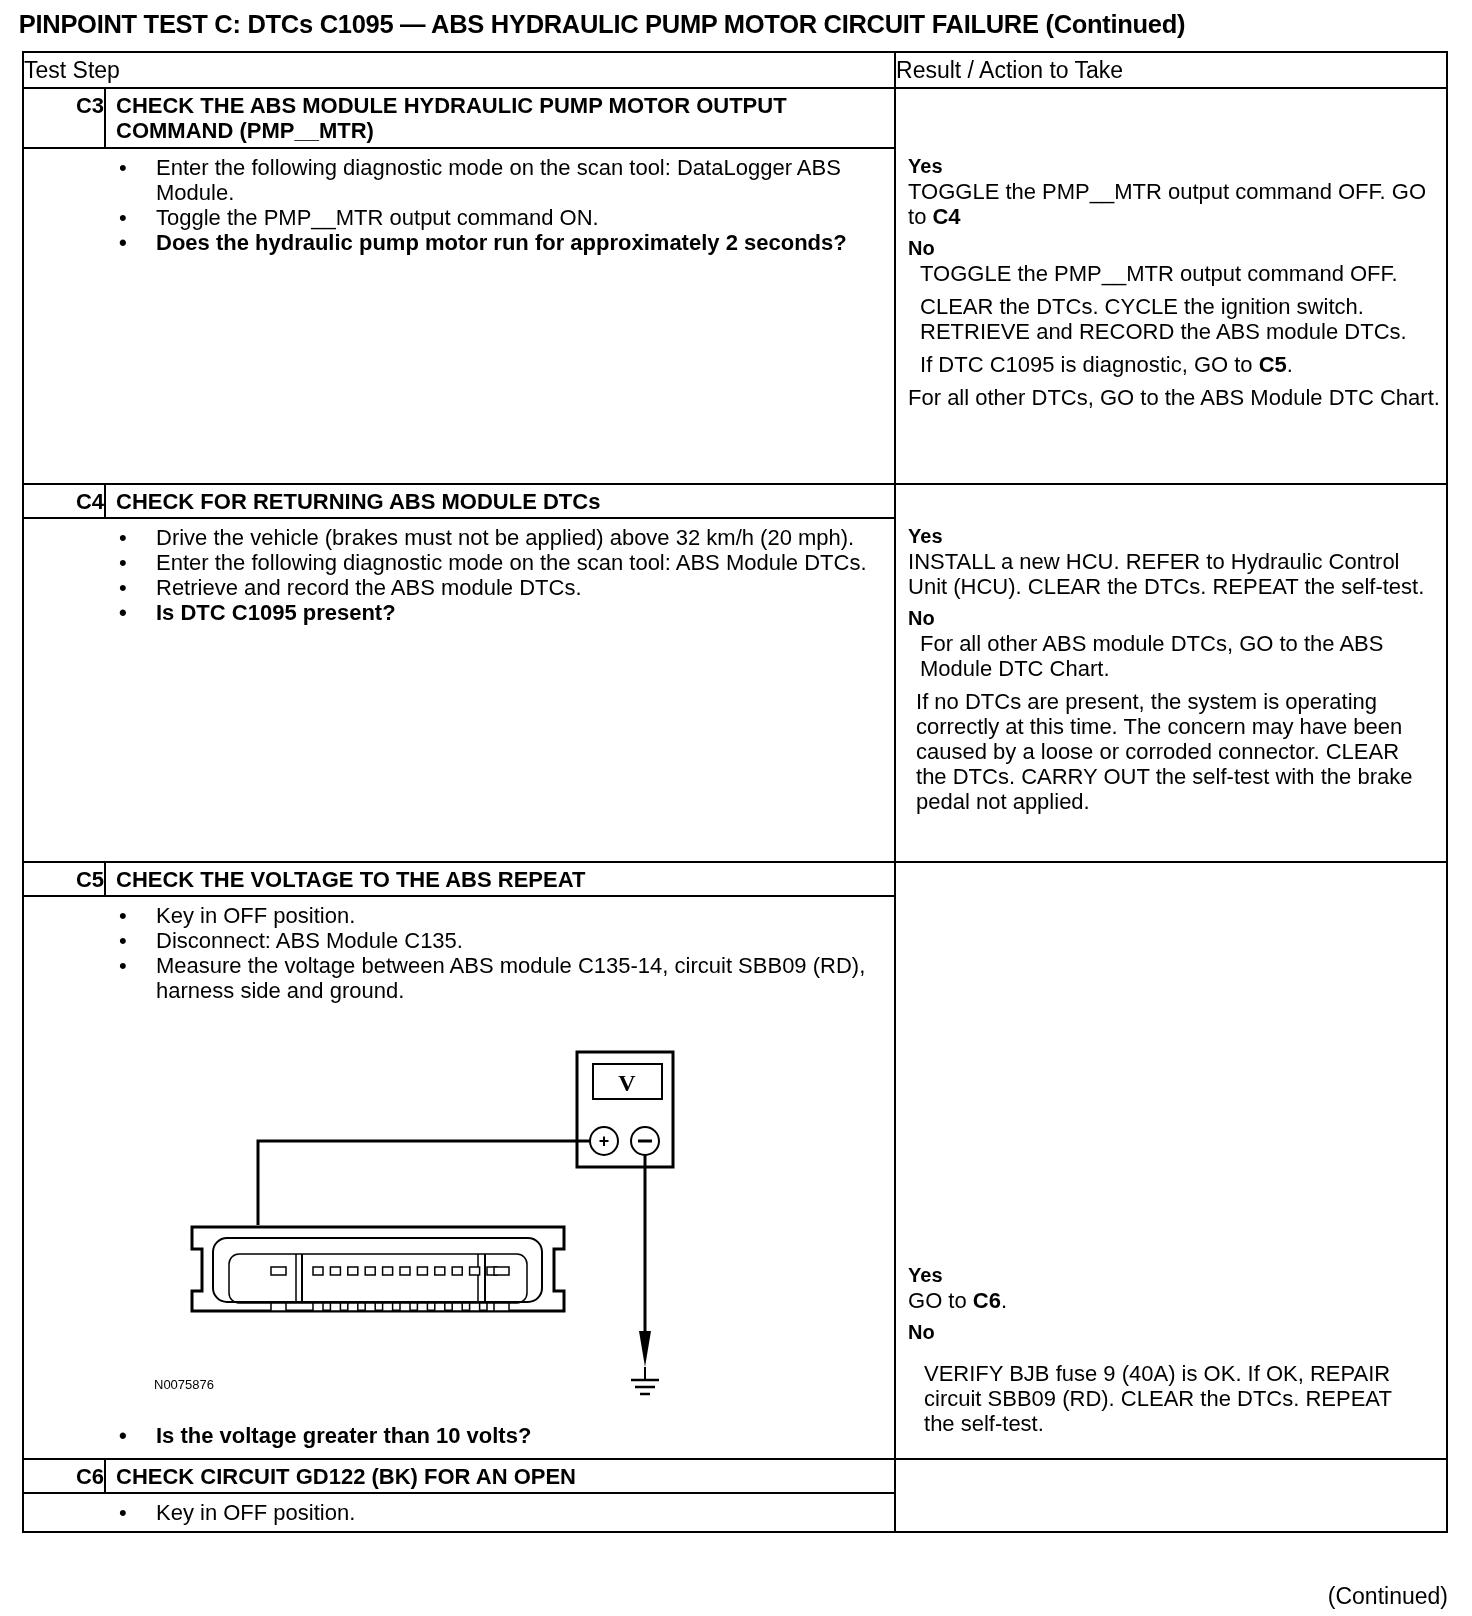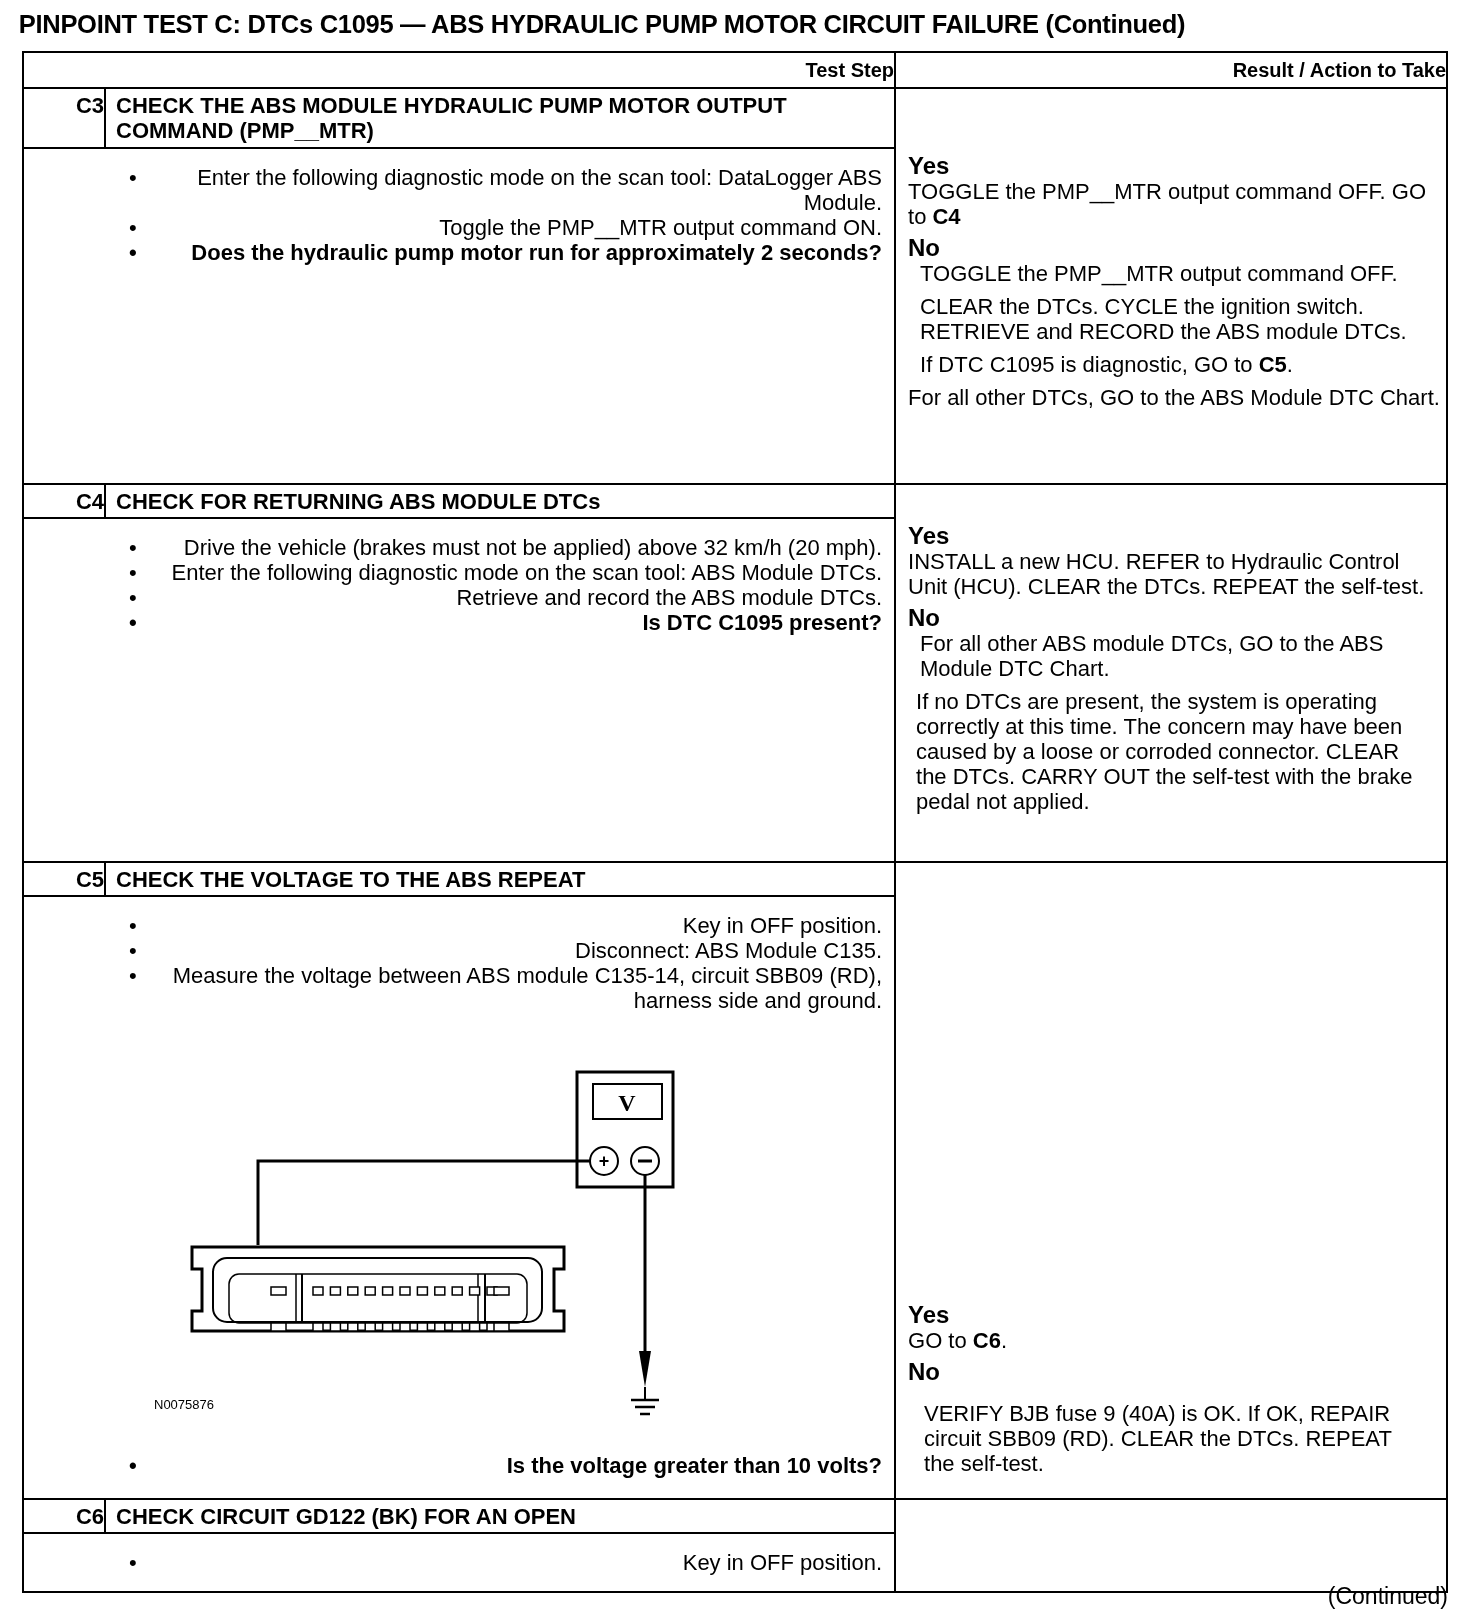--- a/index.html
+++ b/index.html
@@ -1,29 +1,29 @@
 <!DOCTYPE html>
 <html><head>
 <meta charset="utf-8">
 <style>
   html, body { margin:0; padding:0; background:#ffffff; }
   body { width:1472px; height:1616px; position:relative; font-family:"Liberation Sans", sans-serif; color:#000; overflow:hidden; }
   .title { position:absolute; left:0; top:10px; width:1204px; text-align:center; font-weight:bold; font-size:25.5px; letter-spacing:-0.3px; }
   table.pt { position:absolute; left:22px; top:51px; width:1424px; border-collapse:collapse; table-layout:fixed; }
   table.pt td, table.pt th { border:2px solid #000; vertical-align:top; padding:0; }
-  table.pt th { font-weight:bold; font-size:20px; height:34px; text-align:right; vertical-align:middle; }
+  table.pt th { font-weight:normal; font-size:23px; height:34px; text-align:left; vertical-align:middle; }
   .stepno { width:82px; text-align:right; font-weight:bold; font-size:22px; padding-top:4px !important; }
   .stephead { font-weight:bold; font-size:22px; padding:4px 10px 2px 10px !important; line-height:25px; }
   .stepbody { padding:4px 0 4px 0 !important; }
-  ul.bl { margin:12px; padding:0 0 0 130px; list-style:none; font-size:22px; line-height:25px;text-align:right; }
+  ul.bl { margin:2px; padding:0 0 0 130px; list-style:none; font-size:22px; line-height:25px; }
   ul.bl li { position:relative; }
   ul.bl li::before { content:"\2022"; position:absolute; left:-37px; }
   ul.bl li.q { font-weight:bold; }
   .res { padding:4px 6px 4px 12px !important; font-size:22px; line-height:25px; }
-  .res .yn { font-weight:bold; font-size:24px; line-height:26px; }
+  .res .yn { font-weight:bold; font-size:20px; line-height:26px; }
   .res p { margin:0 0 8px 12px; }
   .res p.tight { margin:0 0 6px 0; }
   .res b { font-weight:bold; }
   .res-bottom { vertical-align:bottom !important; }
   .diagram { position:relative; height:420px; }
   .diagram svg { position:absolute; left:0; top:0; }
   .figid { position:absolute; left:130px; top:372px; font-size:13px; }
   .continued { position:absolute; right:24px; top:1583px; font-size:23px; }
 </style>
 </head>

